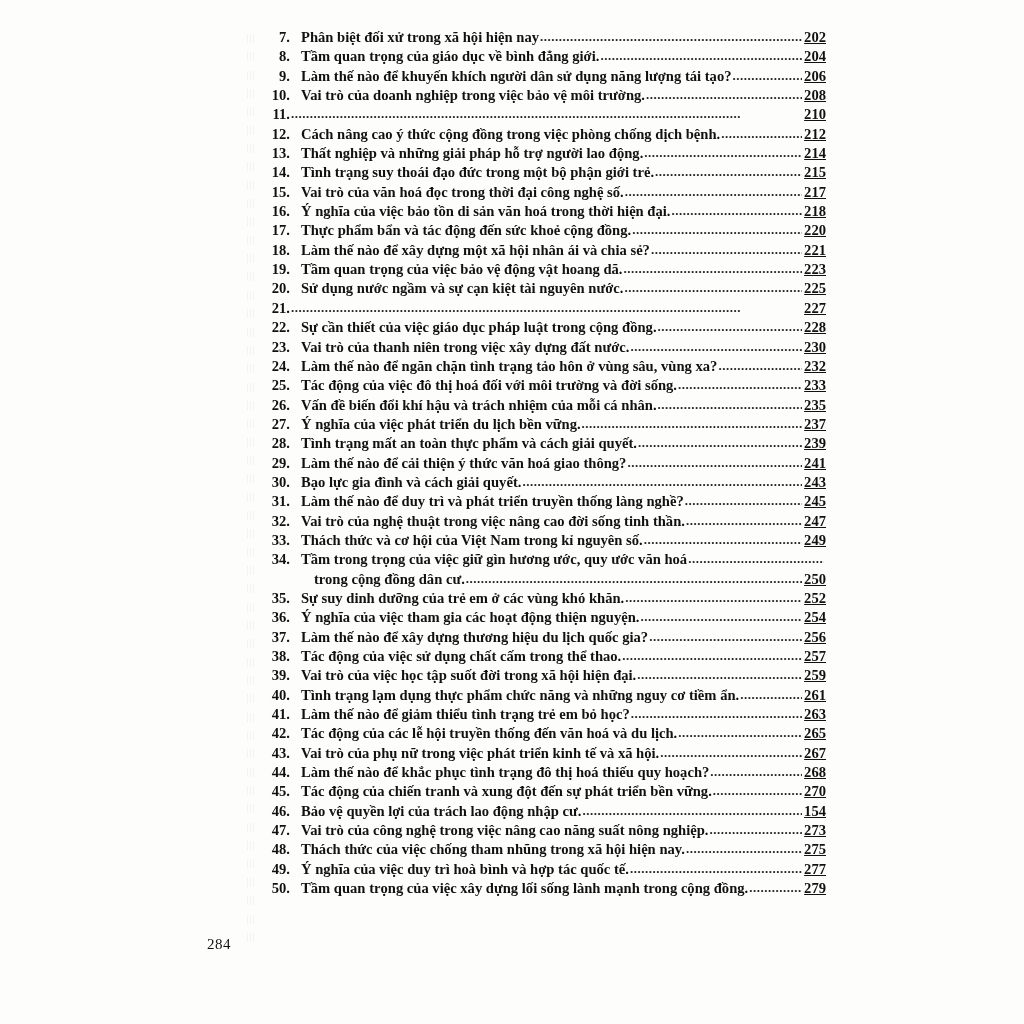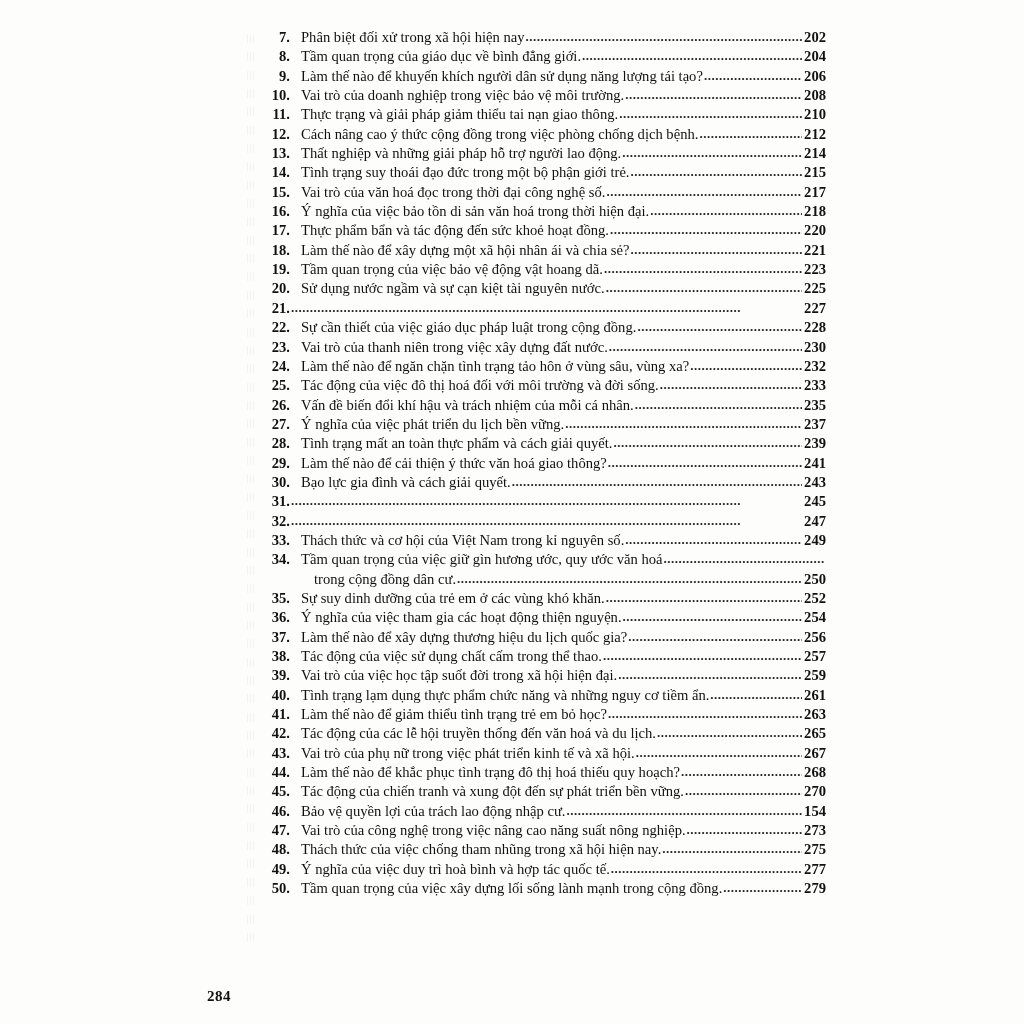--- a/index.html
+++ b/index.html
@@ -74,47 +74,48 @@
     white-space: nowrap;
   }
   .toc-num {
     width: 34px;
     text-align: right;
     flex: 0 0 34px;
     font-weight: 700;
   }
   .toc-title {
     margin-left: 11px;
-    font-weight: 400;
+    font-weight: 700;
   }
   .toc-dots {
     flex: 1 1 auto;
     overflow: hidden;
     white-space: nowrap;
     margin: 0 2px 0 1px;
     color: #222;
     font-weight: 700;
     letter-spacing: 0.5px;
     font-size: 13px;
     position: relative;
     top: -1px;
   }
   .toc-page {
     flex: 0 0 auto;
     text-align: right;
     font-weight: 700;
+    text-decoration: underline;
   }
   .toc-row.cont .toc-num { visibility: hidden; }
   .toc-row.cont .toc-title { margin-left: 11px; padding-left: 13px; }
   .folio {
     position: absolute;
     left: 207px;
-    top: 988px;
+    top: 936px;
     font-size: 15px;
-    font-weight: 700;
+    font-weight: 400;
     color: #111;
     letter-spacing: 0.5px;
   }
 </style>
 </head>
 <body>
 
 <div class="page">
 
   <div class="ghost-margin">
@@ -190,21 +191,20 @@
         <span class="toc-page">206</span>
       </div>
       <div class="toc-row">
         <span class="toc-num">10.</span>
         <span class="toc-title">Vai trò của doanh nghiệp trong việc bảo vệ môi trường.</span>
         <span class="toc-dots">........................................................................................................................</span>
         <span class="toc-page">208</span>
       </div>
       <div class="toc-row">
         <span class="toc-num">11.</span>
-        <span class="toc-title">Thực trạng và giải pháp giảm thiểu tai nạn giao thông.</span>
         <span class="toc-dots">........................................................................................................................</span>
         <span class="toc-page">210</span>
       </div>
       <div class="toc-row">
         <span class="toc-num">12.</span>
         <span class="toc-title">Cách nâng cao ý thức cộng đồng trong việc phòng chống dịch bệnh.</span>
         <span class="toc-dots">........................................................................................................................</span>
         <span class="toc-page">212</span>
       </div>
       <div class="toc-row">
@@ -226,21 +226,21 @@
         <span class="toc-page">217</span>
       </div>
       <div class="toc-row">
         <span class="toc-num">16.</span>
         <span class="toc-title">Ý nghĩa của việc bảo tồn di sản văn hoá trong thời hiện đại.</span>
         <span class="toc-dots">........................................................................................................................</span>
         <span class="toc-page">218</span>
       </div>
       <div class="toc-row">
         <span class="toc-num">17.</span>
-        <span class="toc-title">Thực phẩm bẩn và tác động đến sức khoẻ hoạt đồng.</span>
+        <span class="toc-title">Thực phẩm bẩn và tác động đến sức khoẻ cộng đồng.</span>
         <span class="toc-dots">........................................................................................................................</span>
         <span class="toc-page">220</span>
       </div>
       <div class="toc-row">
         <span class="toc-num">18.</span>
         <span class="toc-title">Làm thế nào để xây dựng một xã hội nhân ái và chia sẻ?</span>
         <span class="toc-dots">........................................................................................................................</span>
         <span class="toc-page">221</span>
       </div>
       <div class="toc-row">
@@ -309,37 +309,39 @@
         <span class="toc-page">241</span>
       </div>
       <div class="toc-row">
         <span class="toc-num">30.</span>
         <span class="toc-title">Bạo lực gia đình và cách giải quyết.</span>
         <span class="toc-dots">........................................................................................................................</span>
         <span class="toc-page">243</span>
       </div>
       <div class="toc-row">
         <span class="toc-num">31.</span>
+        <span class="toc-title">Làm thế nào để duy trì và phát triển truyền thống làng nghề?</span>
         <span class="toc-dots">........................................................................................................................</span>
         <span class="toc-page">245</span>
       </div>
       <div class="toc-row">
         <span class="toc-num">32.</span>
+        <span class="toc-title">Vai trò của nghệ thuật trong việc nâng cao đời sống tinh thần.</span>
         <span class="toc-dots">........................................................................................................................</span>
         <span class="toc-page">247</span>
       </div>
       <div class="toc-row">
         <span class="toc-num">33.</span>
         <span class="toc-title">Thách thức và cơ hội của Việt Nam trong kỉ nguyên số.</span>
         <span class="toc-dots">........................................................................................................................</span>
         <span class="toc-page">249</span>
       </div>
       <div class="toc-row">
         <span class="toc-num">34.</span>
-        <span class="toc-title">Tầm quan trọng của việc giữ gìn hương ước, quy ước văn hoá</span>
+        <span class="toc-title">Tầm trong trọng của việc giữ gìn hương ước, quy ước văn hoá</span>
         <span class="toc-dots">........................................................................................................................</span>
         <span class="toc-page"></span>
       </div>
       <div class="toc-row cont">
         <span class="toc-num"></span>
         <span class="toc-title">trong cộng đồng dân cư.</span>
         <span class="toc-dots">........................................................................................................................</span>
         <span class="toc-page">250</span>
       </div>
       <div class="toc-row">

